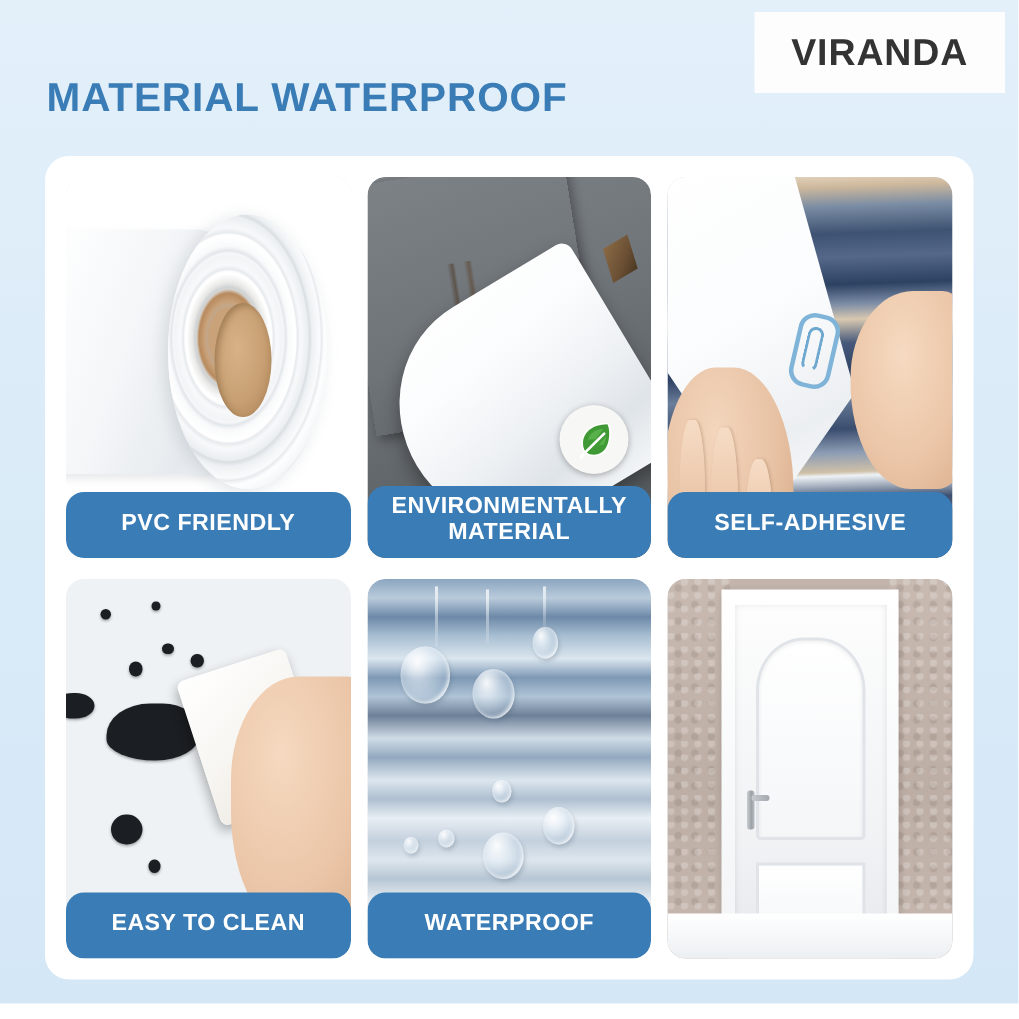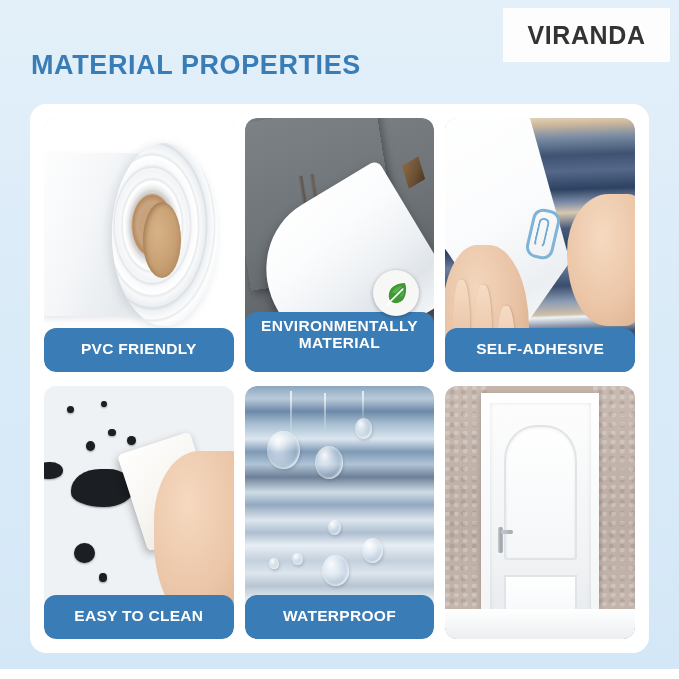--- a/index.html
+++ b/index.html
@@ -102,21 +102,21 @@
     padding: 10px 4px 11px 4px;
     box-sizing: border-box;
     min-height: 44px;
     display: flex;
     align-items: center;
     justify-content: center;
     z-index: 5;
   }
   .cell-label.two-line {
     font-size: 15.5px;
-    padding: 6px 2px 20px 2px;
+    padding: 6px 2px 8px 2px;
   }
 
   
   .art-pvc {
     position: absolute;
     inset: 0;
     background: #ffffff;
   }
   .pvc-sheet {
     position: absolute;
@@ -463,21 +463,21 @@
 </style>
 </head>
 <body>
 
 <div class="poster">
 
   <div class="logo-box">
     <span class="logo-text">VIRANDA</span>
   </div>
 
-  <div class="heading">MATERIAL PROPERTIES</div>
+  <div class="heading">MATERIAL WATERPROOF</div>
 
   <div class="card">
 
     <div class="cell">
       <div class="cell-img art-pvc">
         <div class="pvc-sheet"></div>
         <div class="pvc-roll"></div>
         <div class="pvc-rings"></div>
         <div class="pvc-core"></div>
       </div>

